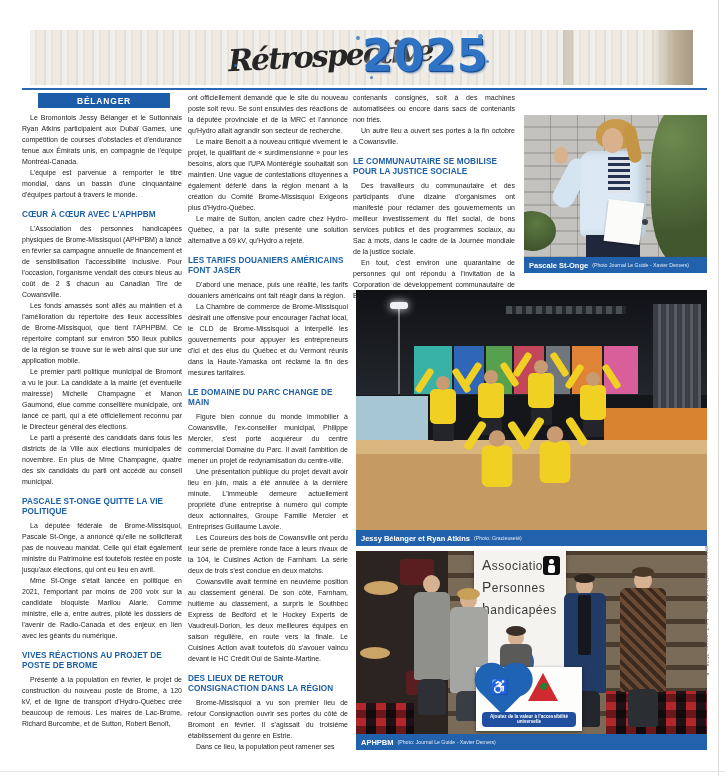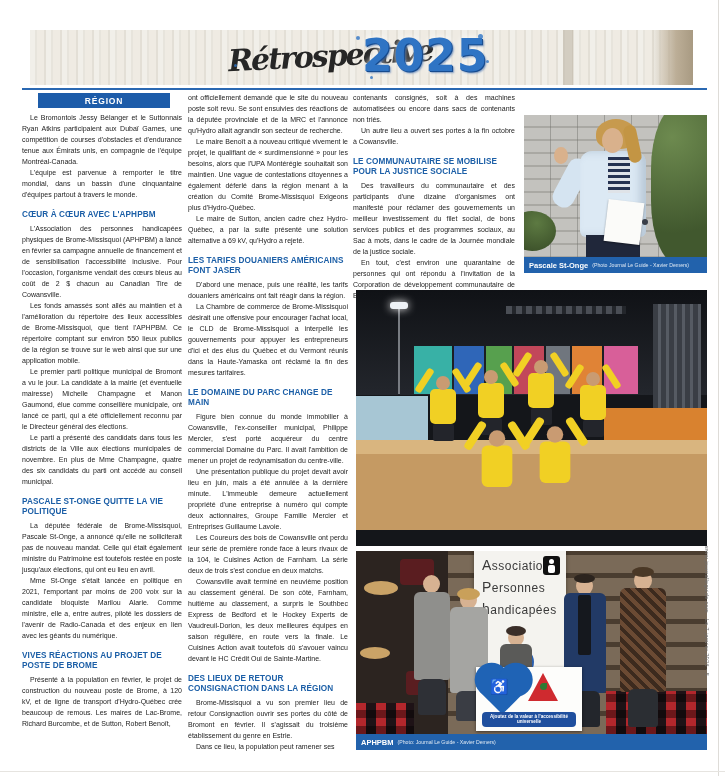--- a/index.html
+++ b/index.html
@@ -144,21 +144,21 @@
     <div class="script-title">Rétrospective</div>
     <div class="year">2025</div>
     <div class="dot" style="left:326px;top:6px;width:4px;height:4px;"></div>
     <div class="dot" style="left:448px;top:4px;width:5px;height:5px;"></div>
     <div class="dot" style="left:456px;top:30px;width:3px;height:3px;"></div>
     <div class="dot" style="left:204px;top:34px;width:3px;height:3px;"></div>
     <div class="dot" style="left:340px;top:46px;width:3px;height:3px;"></div>
   </div>
   <div class="rule"></div>
 
-  <div class="badge">RÉGION</div>
+  <div class="badge">BÉLANGER</div>
 
   <div class="col col1">
     <p>Le Bromontois Jessy Bélanger et le Suttonnais Ryan Atkins participaient aux Dubaï Games, une compétition de courses d'obstacles et d'endurance tenue aux Émirats unis, en compagnie de l'équipe Montréal-Canada.</p>
     <p>L'équipe est parvenue à remporter le titre mondial, dans un bassin d'une cinquantaine d'équipes partout à travers le monde.</p>
     <h3>CŒUR À CŒUR AVEC L'APHPBM</h3>
     <p>L'Association des personnes handicapées physiques de Brome-Missisquoi (APHPBM) a lancé en février sa campagne annuelle de financement et de sensibilisation l'accessibilité inclusive. Pour l'occasion, l'organisme vendait des cœurs bleus au coût de 2 $ chacun au Canadian Tire de Cowansville.</p>
     <p>Les fonds amassés sont allés au maintien et à l'amélioration du répertoire des lieux accessibles de Brome-Missisquoi, que tient l'APHPBM. Ce répertoire comptant sur environ 550 lieux publics de la région se trouve sur le web ainsi que sur une application mobile.</p>
     <p>Le premier parti politique municipal de Bromont a vu le jour. La candidate à la mairie (et éventuelle mairesse) Michelle Champagne et Manon Gaumond, élue comme conseillère municipale, ont lancé ce parti, qui a été officiellement reconnu par le Directeur général des élections.</p>
     <p>Le parti a présenté des candidats dans tous les districts de la Ville aux élections municipales de novembre. En plus de Mme Champagne, quatre des six candidats du parti ont accédé au conseil municipal.</p>
     <h3>PASCALE ST-ONGE QUITTE LA VIE POLITIQUE</h3>
@@ -265,20 +265,24 @@
         <div class="a a1"></div>
         <div class="a a2"></div>
         <div class="hd"></div>
     </div>
     <div class="fig front" style="left:182px;top:146px;">
       <div class="ts"></div>
         <div class="a a1"></div>
         <div class="a a2"></div>
         <div class="hd"></div>
     </div>
+    <div class="cap">
+      <span class="nm">Jessy Bélanger et Ryan Atkins</span>
+      <span class="cr">(Photo: Gracieuseté)</span>
+    </div>
   </div>
 
   <div class="photo photo3">
     <div class="p3-img">
       <div class="p3-left"></div>
       <div class="p3-hat" style="left:8px;top:30px;width:34px;height:14px;"></div>
       <div class="p3-hat" style="left:4px;top:96px;width:30px;height:12px;"></div>
       <div class="p3-cloth" style="left:44px;top:8px;width:34px;height:26px;"></div>
       <div class="p3-cloth" style="left:50px;top:120px;width:30px;height:24px;"></div>
       <div class="p3-plaid" style="left:250px;top:140px;width:101px;height:43px;"></div>

